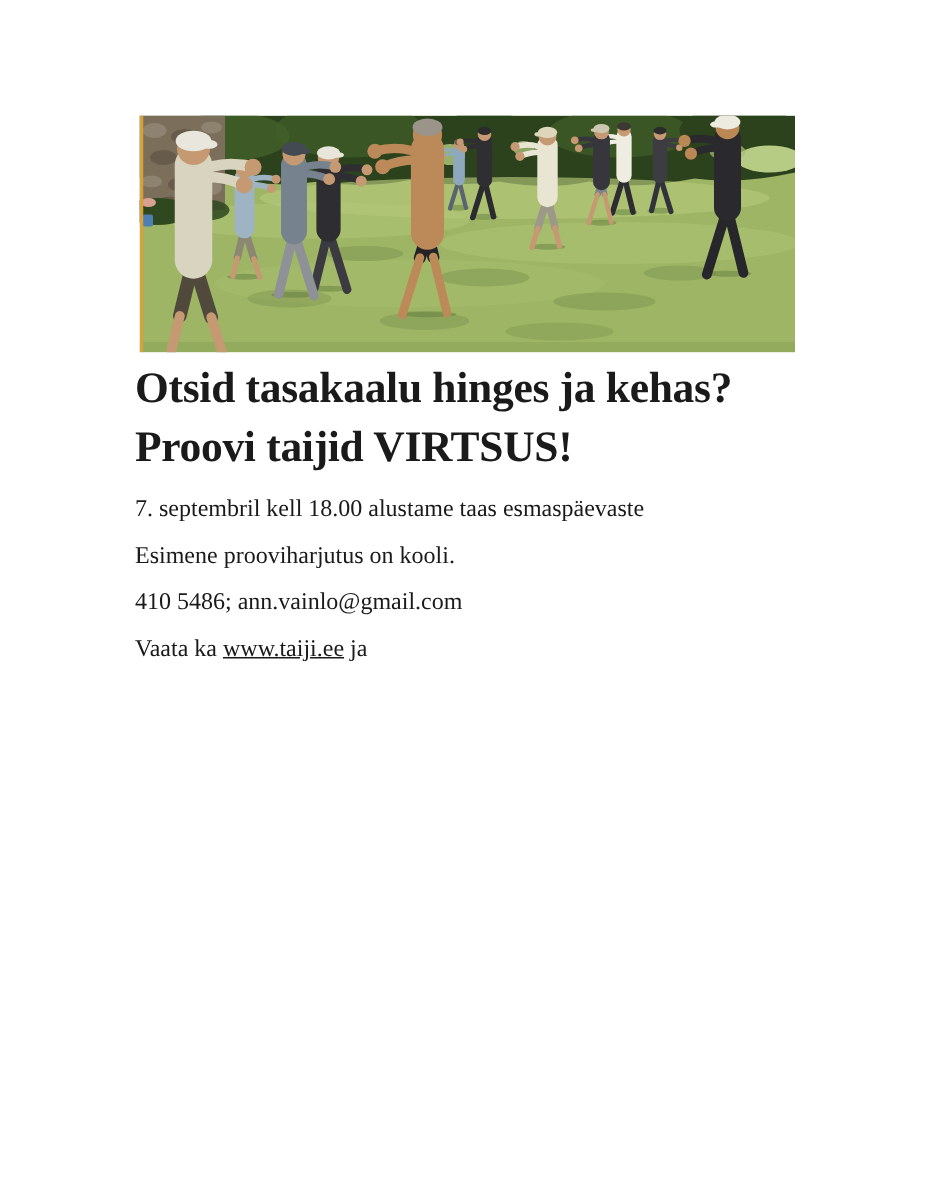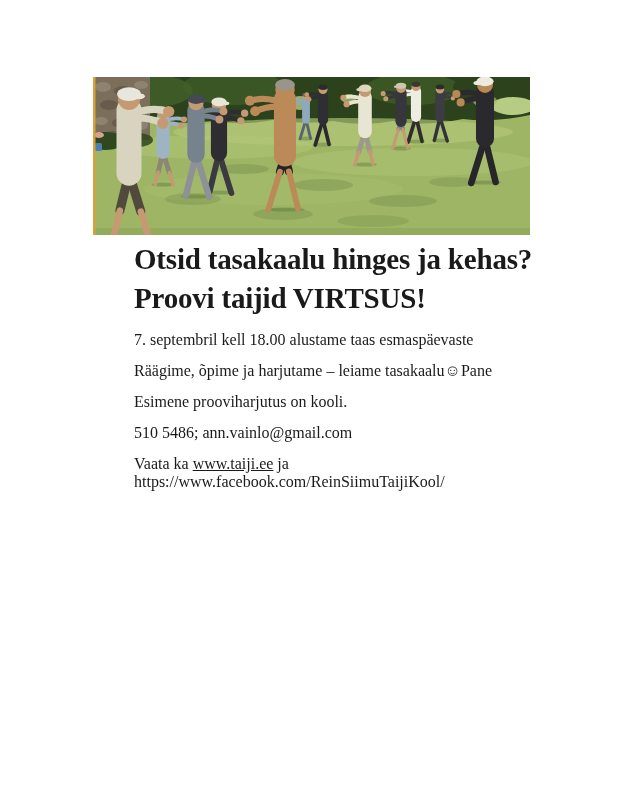--- a/index.html
+++ b/index.html
@@ -15,21 +15,21 @@
   .content{
     position:absolute;left:90px;top:240px;width:460px;
   }
   h1{
     font-size:29px;line-height:39px;font-weight:bold;margin:0 0 12px 0;
     letter-spacing:-0.2px;white-space:nowrap;
   }
   p{
     font-size:19px;line-height:29px;margin:0 0 13px 0;
   }
-  .ln{white-space:nowrap;margin-left:44px;}
+  .ln{white-space:nowrap;}
   .ulink{text-decoration:underline;cursor:pointer;font-family:Liberation Serif, serif;}
 </style>
 </head>
 <body>
 
 <div class="photo-wrap">
   <svg viewBox="0 0 437 158" xmlns="http://www.w3.org/2000/svg">
 
     <rect x="0" y="0" width="437" height="158" fill="#9db564"></rect>
 
@@ -254,31 +254,29 @@
     <div class="ln">Proovi taijid VIRTSUS!</div>
   </h1>
 
   <p>
     </p>
     <div class="ln">7. septembril kell 18.00 alustame taas esmaspäevaste</div>
   <p></p>
 
   <p>
     </p>
-    <div class="ln">Räägime, õpime ja harjutame – leiame tasakaalu☺Pane</div>
   <p></p>
 
   <p>
     </p>
     <div class="ln">Esimene prooviharjutus on kooli.</div>
   <p></p>
 
   <p>
     </p>
-    <div class="ln">510 5486; ann.vainlo@gmail.com</div>
+    <div class="ln">410 5486; ann.vainlo@gmail.com</div>
   <p></p>
 
   <p>
     </p>
     <div class="ln"><span>Vaata ka </span><span class="ulink">www.taiji.ee</span><span> ja</span></div>
-    <div class="ln">https://www.facebook.com/ReinSiimuTaijiKool/</div>
   <p></p>
 </div>
 
 </body></html>

